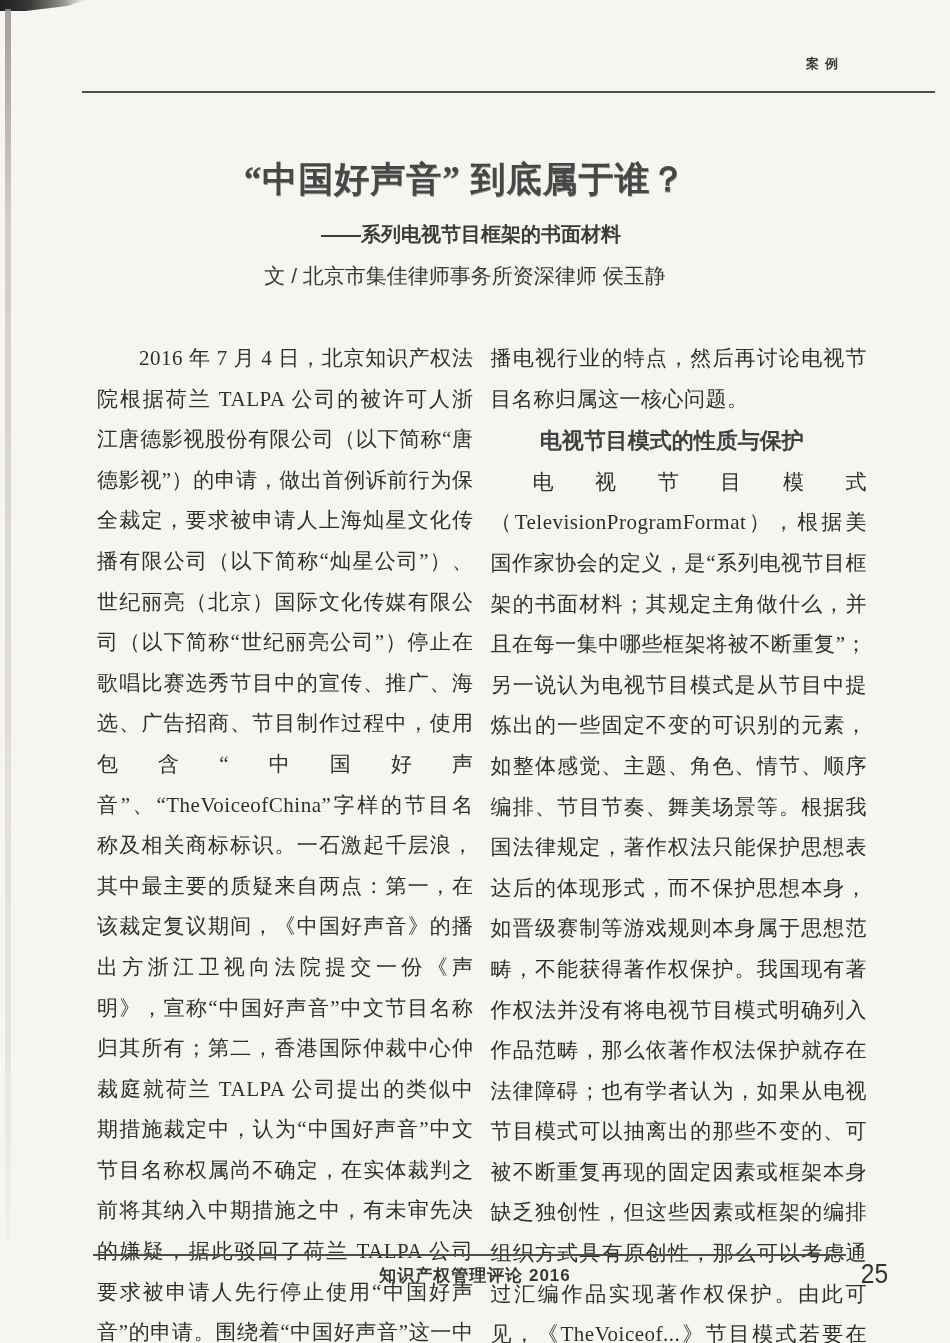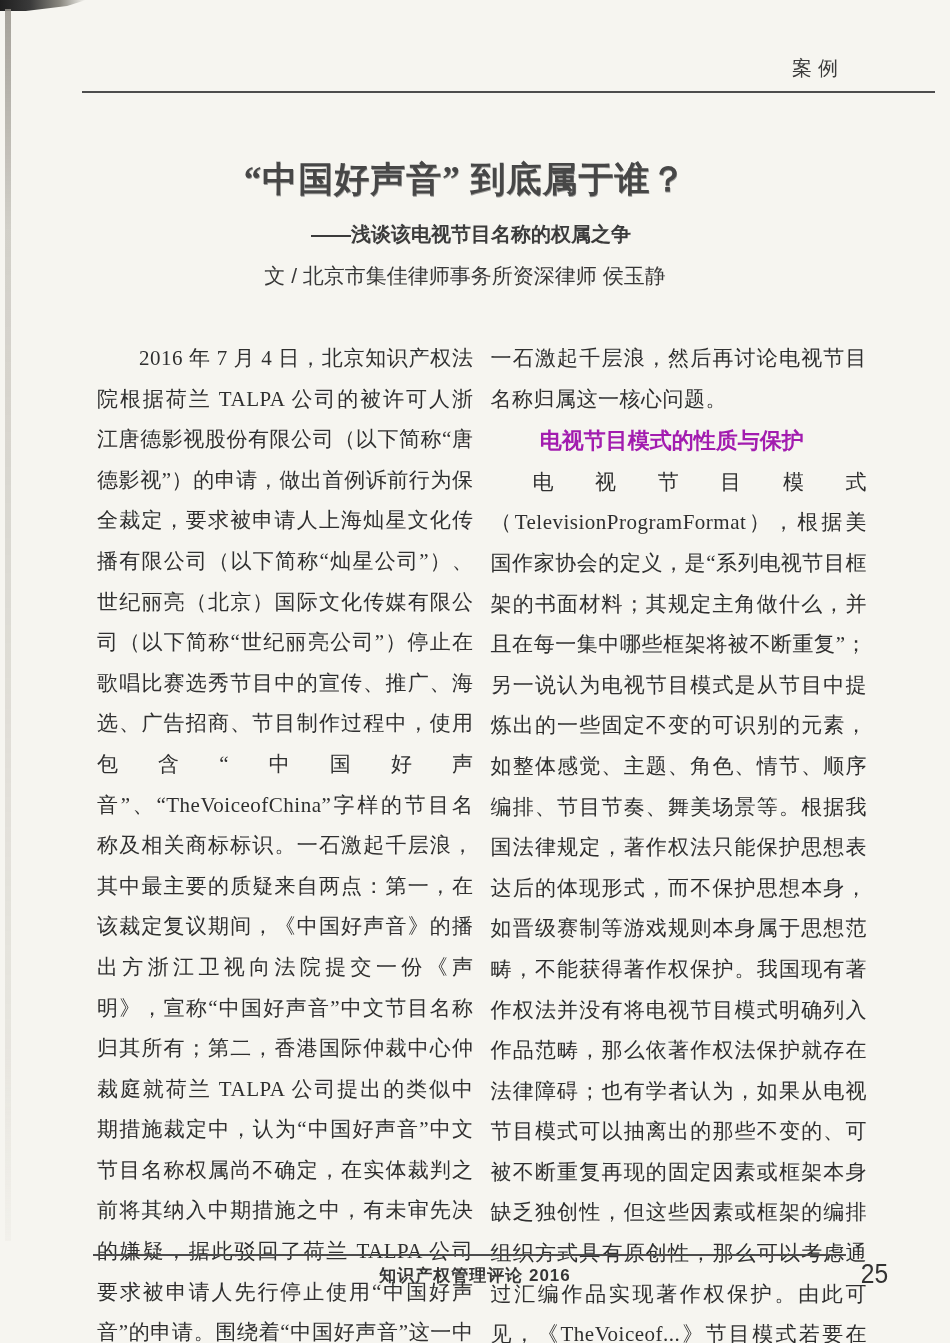--- a/index.html
+++ b/index.html
@@ -27,21 +27,21 @@
       rgba(150,146,138,0.85) 0%,
       rgba(190,187,179,0.65) 18%,
       rgba(205,202,194,0.55) 55%,
       rgba(214,211,203,0.45) 85%,
       rgba(220,217,209,0.15) 100%);
     filter: blur(0.5px);
   }
   .category {
     position: absolute; top: 55px; right: 106px;
     font-family: "Liberation Sans", "DejaVu Sans", sans-serif;
-    font-weight: normal; font-size: 20px; letter-spacing: 6px;
+    font-weight: bold; font-size: 13px; letter-spacing: 6px;
     color: #3c3c3c;
     margin-left: 18px;
   }
   .top-rule {
     position: absolute; top: 91px; left: 82px;
     width: 853px; height: 2px; background: #4d4d4d;
   }
   .title {
     position: absolute; top: 156px; left: 0; right: 20px;
     text-align: center;
@@ -75,21 +75,21 @@
     line-height: 40.6px;
     text-align: justify;
     text-justify: inter-ideograph;
     letter-spacing: 0.5px;
     color: #2f2f2f;
   }
   .para.indent { text-indent: 2em; }
   .section-heading {
     font-family: "Liberation Sans", "DejaVu Sans", sans-serif;
     font-size: 22px; font-weight: bold;
-    color: #a21caf;
+    color: #404040;
     text-align: center;
     line-height: 40.6px;
     margin: 2px 14px 0 0;
   }
   .footer-rule {
     position: absolute; top: 1254px; left: 93px;
     width: 753px; height: 2px; background: #4d4d4d;
   }
   .footer-text {
     position: absolute; top: 1264px; left: 0; right: 0;
@@ -114,33 +114,33 @@
 
   <div class="corner-smudge"></div>
   <div class="edge-line"></div>
 
   <div class="category">案例</div>
 
   <div class="top-rule"></div>
 
   <h1 class="title">“中国好声音” 到底属于谁？</h1>
 
-  <div class="subtitle">——浅谈该电视节目名称的权属之争</div>
+  <div class="subtitle">——系列电视节目框架的书面材料</div>
 
   <div class="byline">文 / 北京市集佳律师事务所资深律师  侯玉静</div>
 
   <div class="columns">
 
     <div class="col">
       <p class="para indent">2016 年 7 月 4 日，北京知识产权法院根据荷兰 TALPA 公司的被许可人浙江唐德影视股份有限公司（以下简称“唐德影视”）的申请，做出首例诉前行为保全裁定，要求被申请人上海灿星文化传播有限公司（以下简称“灿星公司”）、世纪丽亮（北京）国际文化传媒有限公司（以下简称“世纪丽亮公司”）停止在歌唱比赛选秀节目中的宣传、推广、海选、广告招商、节目制作过程中，使用包含“中国好声音”、“TheVoiceofChina”字样的节目名称及相关商标标识。一石激起千层浪，其中最主要的质疑来自两点：第一，在该裁定复议期间，《中国好声音》的播出方浙江卫视向法院提交一份《声明》，宣称“中国好声音”中文节目名称归其所有；第二，香港国际仲裁中心仲裁庭就荷兰 TALPA 公司提出的类似中期措施裁定中，认为“中国好声音”中文节目名称权属尚不确定，在实体裁判之前将其纳入中期措施之中，有未审先决的嫌疑，据此驳回了荷兰 TALPA 公司要求被申请人先行停止使用“中国好声音”的申请。围绕着“中国好声音”这一中文电视节目名称的权益归属问题，笔者在此谈谈自己的粗浅见解。</p>
 
     </div>
 
     <div class="col">
-      <p class="para">一石激起千层浪，然后再讨论电视节目名称归属这一核心问题。</p>
+      <p class="para">播电视行业的特点，然后再讨论电视节目名称归属这一核心问题。</p>
       <h2 class="section-heading">电视节目模式的性质与保护</h2>
       <p class="para indent">电视节目模式（TelevisionProgramFormat），根据美国作家协会的定义，是“系列电视节目框架的书面材料；其规定主角做什么，并且在每一集中哪些框架将被不断重复”；另一说认为电视节目模式是从节目中提炼出的一些固定不变的可识别的元素，如整体感觉、主题、角色、情节、顺序编排、节目节奏、舞美场景等。根据我国法律规定，著作权法只能保护思想表达后的体现形式，而不保护思想本身，如晋级赛制等游戏规则本身属于思想范畴，不能获得著作权保护。我国现有著作权法并没有将电视节目模式明确列入作品范畴，那么依著作权法保护就存在法律障碍；也有学者认为，如果从电视节目模式可以抽离出的那些不变的、可被不断重复再现的固定因素或框架本身缺乏独创性，但这些因素或框架的编排组织方式具有原创性，那么可以考虑通过汇编作品实现著作权保护。由此可见，《TheVoiceof...》节目模式若要在中国获得版权法保护，首先面临着思想表达两分法、非法定权利两个法律障碍，然后还要接受节目元素是否具有独创性、编排组织方式是否具有独创性的双重拷问，在笔者看来，以盲听盲选、导师转椅为特色的《TheVoiceof...》节目模式难以满足在中国获得著作权保护的条件。</p>
     </div>
 
   </div>
 
   <div class="footer-rule"></div>
 
   <div class="footer-text">知识产权管理评论  2016</div>
 

